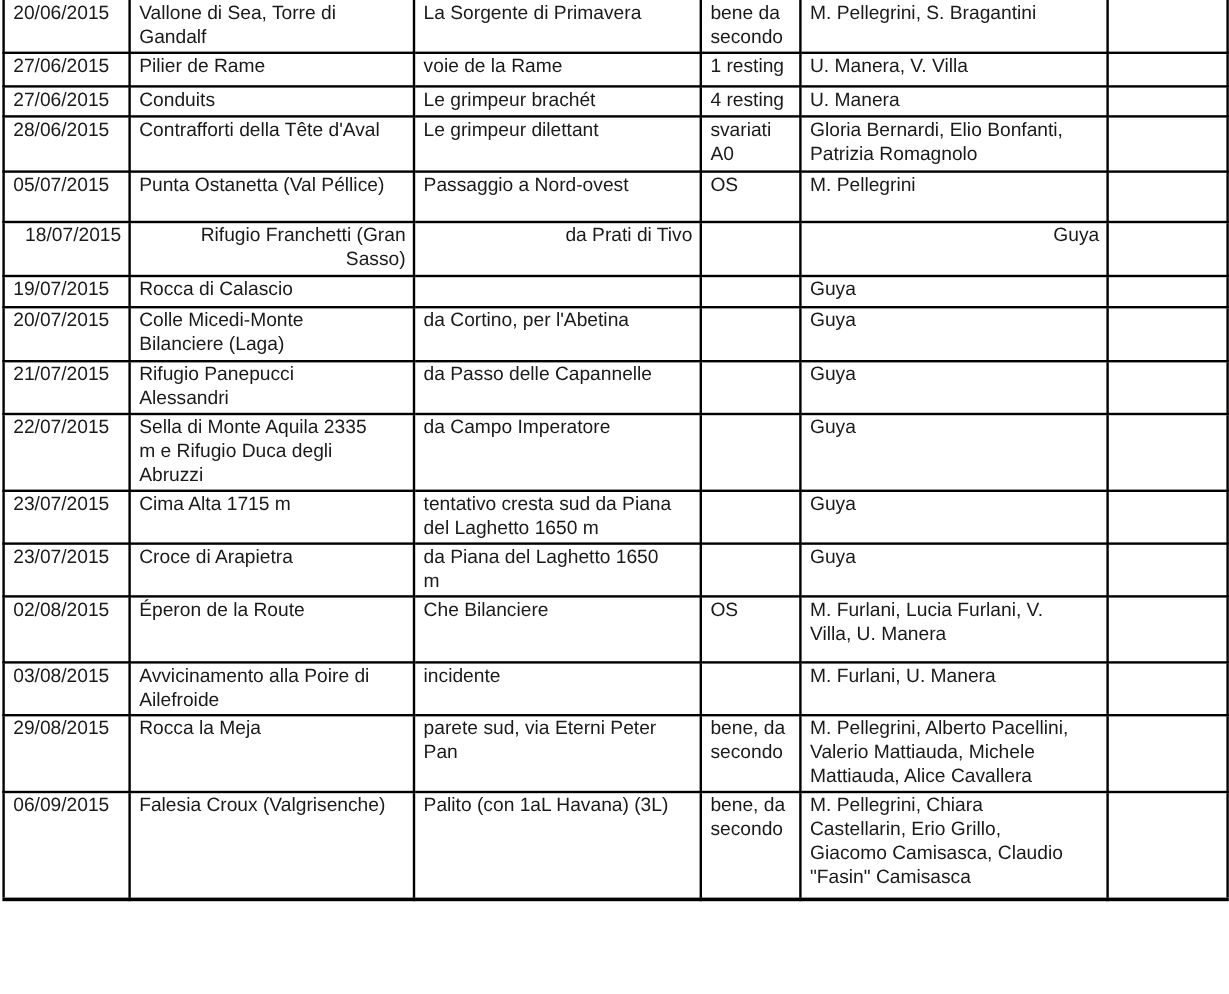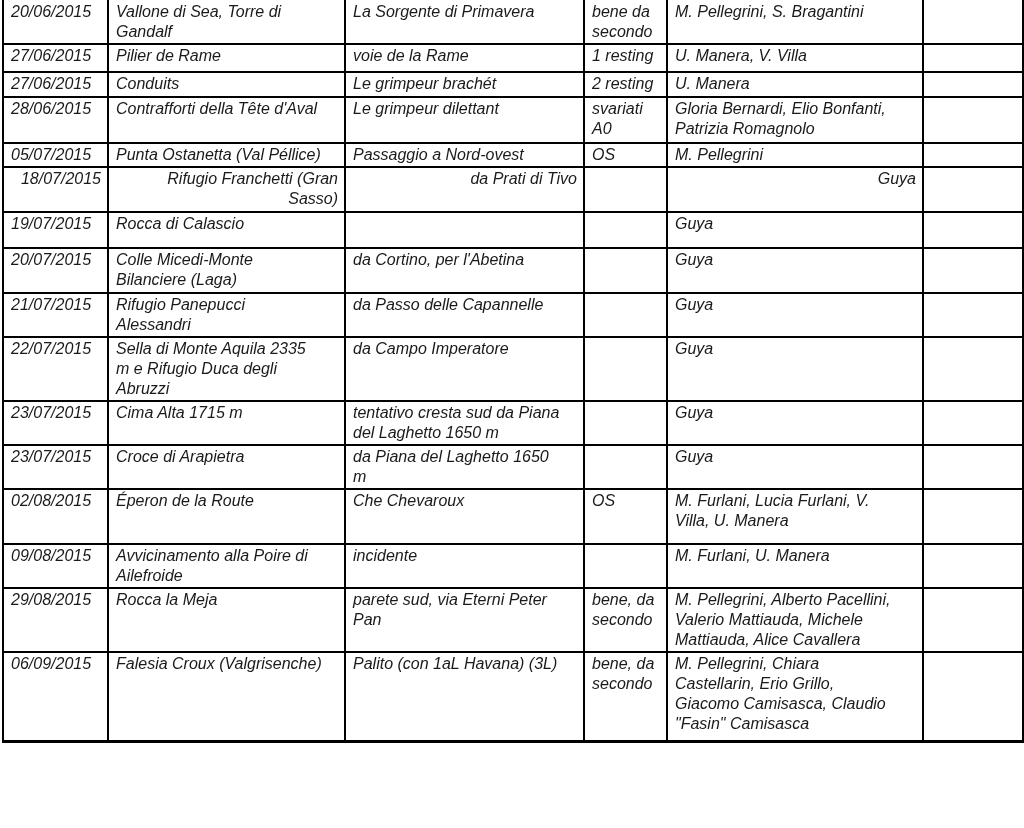--- a/index.html
+++ b/index.html
@@ -8,21 +8,21 @@
     --page-bg:#ffffff;
     --edge-color:#a9a9a9;
   }
   *{box-sizing:border-box;}
   html,body{margin:0;padding:0;}
   body{
     width:1024px;height:828px;overflow:hidden;
     background:var(--page-bg);
     font-family:"Liberation Sans","DejaVu Sans",sans-serif;
   }
-  .page{position:relative;width:1024px;height:828px;font-style:italic;}
+  .page{position:relative;width:1024px;height:828px;}
   table.log{
     border-collapse:collapse;
     table-layout:fixed;
     width:1020px;
     margin-left:2px;
     border-left:2px solid var(--border-color);
     border-right:2px solid var(--border-color);
     border-bottom:3px solid var(--border-color);
     border-top:0;
   }
@@ -67,52 +67,52 @@
           <td>Pilier de Rame</td>
           <td>voie de la Rame</td>
           <td>1 resting</td>
           <td>U. Manera, V. Villa</td>
           <td></td>
         </tr>
         <tr style="height: 25px;">
           <td>27/06/2015</td>
           <td>Conduits</td>
           <td>Le grimpeur brachét</td>
-          <td>2 resting</td>
+          <td>4 resting</td>
           <td>U. Manera</td>
           <td></td>
         </tr>
         <tr style="height: 46px;">
           <td>28/06/2015</td>
           <td>Contrafforti della Tête d'Aval</td>
           <td>Le grimpeur dilettant</td>
           <td>svariati
 A0</td>
           <td>Gloria Bernardi, Elio Bonfanti,
 Patrizia Romagnolo</td>
           <td></td>
         </tr>
-        <tr style="height: 24px;">
+        <tr style="height: 42px;">
           <td>05/07/2015</td>
           <td>Punta Ostanetta (Val Péllice)</td>
           <td>Passaggio a Nord-ovest</td>
           <td>OS</td>
           <td>M. Pellegrini</td>
           <td></td>
         </tr>
         <tr style="height: 45px; text-align: right;">
           <td>18/07/2015</td>
           <td>Rifugio Franchetti (Gran
 Sasso)</td>
           <td>da Prati di Tivo</td>
           <td></td>
           <td>Guya</td>
           <td></td>
         </tr>
-        <tr style="height: 36px;">
+        <tr style="height: 26px;">
           <td>19/07/2015</td>
           <td>Rocca di Calascio</td>
           <td></td>
           <td></td>
           <td>Guya</td>
           <td></td>
         </tr>
         <tr style="height: 45px; padding-left: 29px;">
           <td>20/07/2015</td>
           <td>Colle Micedi-Monte
@@ -155,28 +155,28 @@
           <td>Croce di Arapietra</td>
           <td>da Piana del Laghetto 1650
 m</td>
           <td></td>
           <td>Guya</td>
           <td></td>
         </tr>
         <tr style="height: 55px;">
           <td>02/08/2015</td>
           <td>Éperon de la Route</td>
-          <td>Che Chevaroux</td>
+          <td>Che Bilanciere</td>
           <td>OS</td>
           <td>M. Furlani, Lucia Furlani, V.
 Villa, U. Manera</td>
           <td></td>
         </tr>
         <tr style="height: 44px;">
-          <td>09/08/2015</td>
+          <td>03/08/2015</td>
           <td>Avvicinamento alla Poire di
 Ailefroide</td>
           <td>incidente</td>
           <td></td>
           <td>M. Furlani, U. Manera</td>
           <td></td>
         </tr>
         <tr style="height: 58px;">
           <td>29/08/2015</td>
           <td>Rocca la Meja</td>

